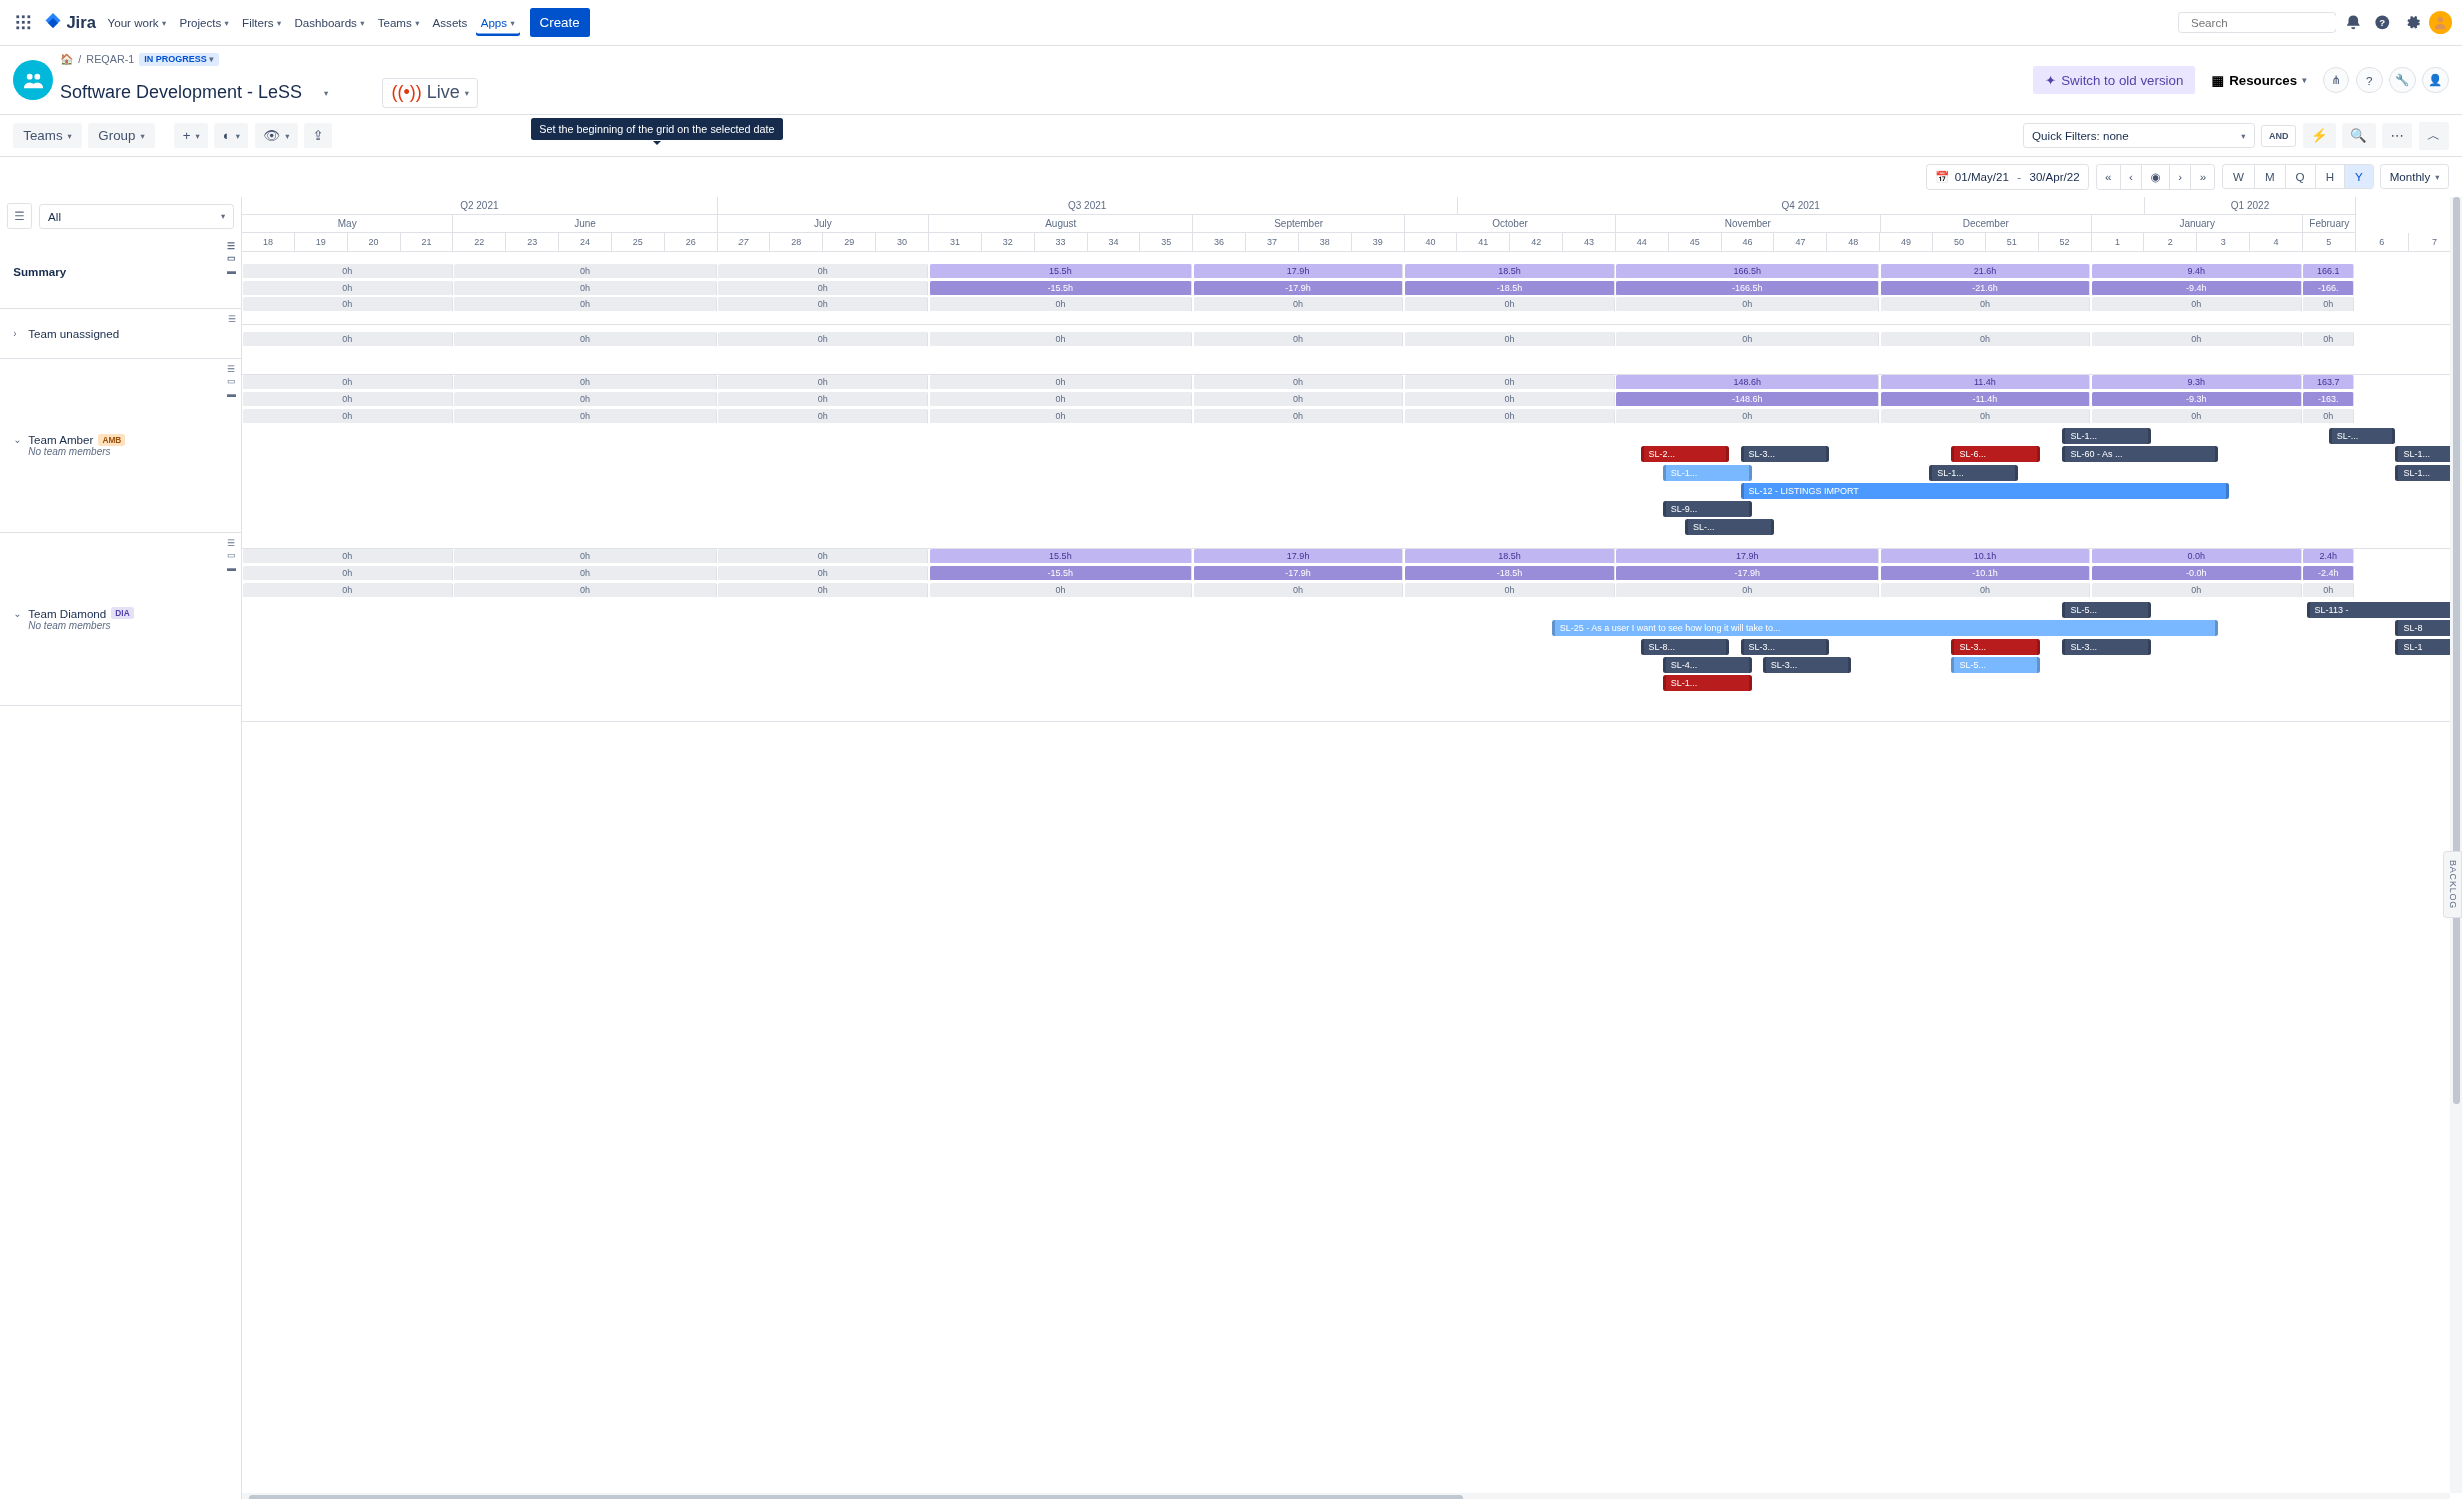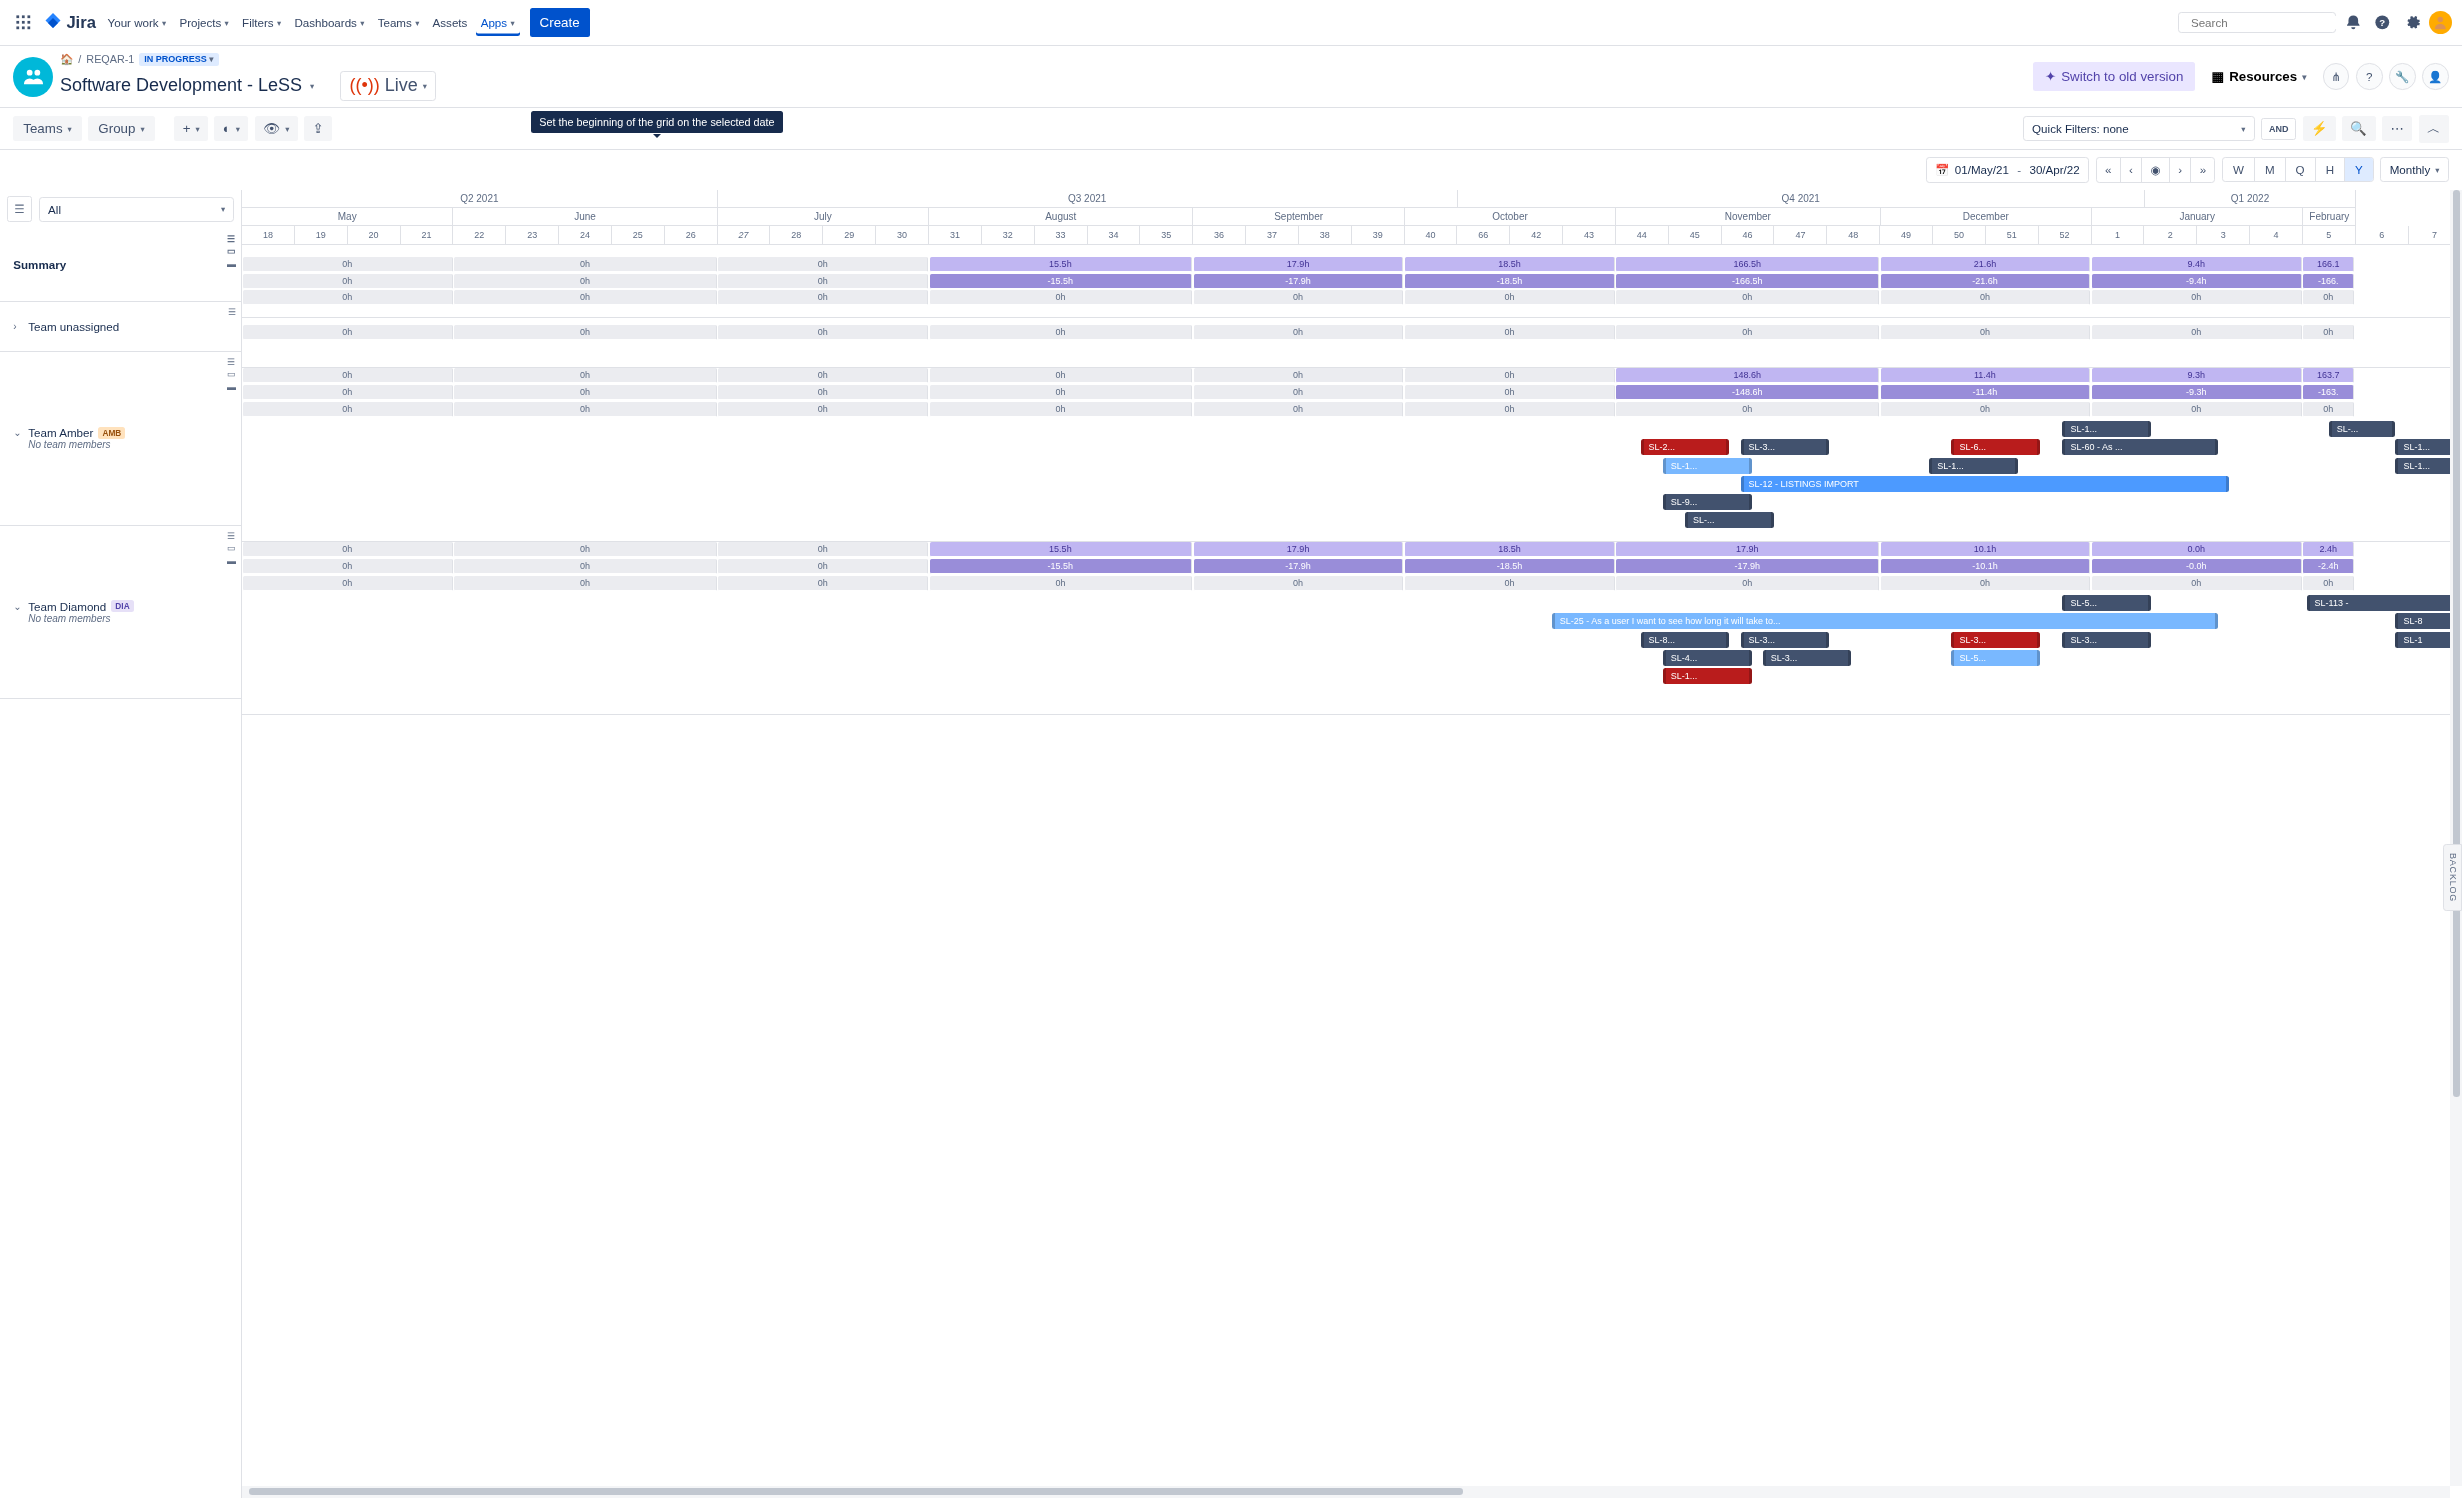--- a/index.html
+++ b/index.html
@@ -17,21 +17,21 @@
 .search-box { display: flex; align-items: center; border: 0.8px solid #dfe1e6; border-radius: 3.3px; padding: 3.3px 6.6px; width: 158px; gap: 5px; color: #5e6c84; }
 .search-box input { border: none; outline: none; flex: 1; font-size: 11.6px; }
 .icon-btn { width: 26.5px; height: 26.5px; display: flex; align-items: center; justify-content: center; cursor: pointer; border-radius: 50%; margin-left: 3.3px; color: #42526e; }
 .avatar { width: 23px; height: 23px; border-radius: 50%; background: #ffab00; margin-left: 3.3px; cursor: pointer; display:flex;align-items:center;justify-content:center; }
 
 .header-row { display: flex; align-items: center; padding: 6.6px 13.3px; border-bottom: 0.8px solid #dfe1e6; }
 .project-icon { width: 40px; height: 40px; border-radius: 50%; background: #00b8d9; display: flex; align-items: center; justify-content: center; margin-right: 6.6px; }
 .breadcrumb { display: flex; align-items: center; gap: 5px; font-size: 10.8px; color: #5e6c84; }
 .breadcrumb a { color: #5e6c84; text-decoration: none; }
 .status-lozenge { background: #deebff; color: #0052cc; padding: 1.7px 5px; border-radius: 2.5px; font-size: 9px; font-weight: 600; display: inline-flex; align-items: center; gap: 2.5px; }
-.page-title { font-size: 18px; font-weight: 500; display: flex; align-items: center; gap: 8px; margin-top: 5px; justify-content: space-between; }
+.page-title { font-size: 18px; font-weight: 500; display: flex; align-items: center; gap: 22px; margin-top: 12px; justify-content: space-between; }
 .live-badge { border: 0.8px solid #dfe1e6; padding: 3.3px 8.3px; border-radius: 3.3px; display: flex; align-items: center; gap: 5px; color: #42526e; font-weight:500; }
 .live-dot { color: #de350b; }
 .right-actions { display: flex; align-items: center; gap: 6.6px; }
 .switch-btn { background: #eae6ff; color: #5243aa; border: none; padding: 6.6px 11.6px; border-radius: 2.5px; font-weight: 500; cursor: pointer; display: flex; align-items: center; gap: 5px; }
 .resources-btn { background: #fff; border: none; padding: 6.6px 10px; font-weight: 600; cursor: pointer; display: flex; align-items: center; gap: 5px; font-size:13.3px; }
 .circle-btn { width: 26.5px; height: 26.5px; border-radius: 50%; border: 0.8px solid #dfe1e6; display: flex; align-items: center; justify-content: center; cursor: pointer; background:#fafbfc; color:#42526e;}
 
 .toolbar { display: flex; align-items: center; padding: 6.6px 13.3px; gap: 6.6px; border-bottom: 0.8px solid #dfe1e6; position: relative; }
 .toolbar-btn { background: #f4f5f7; border: none; padding: 5px 10px; border-radius: 2.5px; cursor: pointer; display: flex; align-items: center; gap: 5px; color: #42526e; font-weight:500; }
 .toolbar-btn.icon-only { padding: 5px 8.3px; }
@@ -351,21 +351,21 @@
           <div class="th-cell week-cell" style="width: 2.38095%;">31</div>
           <div class="th-cell week-cell" style="width: 2.38095%;">32</div>
           <div class="th-cell week-cell" style="width: 2.38095%;">33</div>
           <div class="th-cell week-cell" style="width: 2.38095%;">34</div>
           <div class="th-cell week-cell" style="width: 2.38095%;">35</div>
           <div class="th-cell week-cell" style="width: 2.38095%;">36</div>
           <div class="th-cell week-cell" style="width: 2.38095%;">37</div>
           <div class="th-cell week-cell" style="width: 2.38095%;">38</div>
           <div class="th-cell week-cell" style="width: 2.38095%;">39</div>
           <div class="th-cell week-cell" style="width: 2.38095%;">40</div>
-          <div class="th-cell week-cell" style="width: 2.38095%;">66</div>
+          <div class="th-cell week-cell" style="width: 2.38095%;">41</div>
           <div class="th-cell week-cell" style="width: 2.38095%;">42</div>
           <div class="th-cell week-cell" style="width: 2.38095%;">43</div>
           <div class="th-cell week-cell" style="width: 2.38095%;">44</div>
           <div class="th-cell week-cell" style="width: 2.38095%;">45</div>
           <div class="th-cell week-cell" style="width: 2.38095%;">46</div>
           <div class="th-cell week-cell" style="width: 2.38095%;">47</div>
           <div class="th-cell week-cell" style="width: 2.38095%;">48</div>
           <div class="th-cell week-cell" style="width: 2.38095%;">49</div>
           <div class="th-cell week-cell" style="width: 2.38095%;">50</div>
           <div class="th-cell week-cell" style="width: 2.38095%;">51</div>

